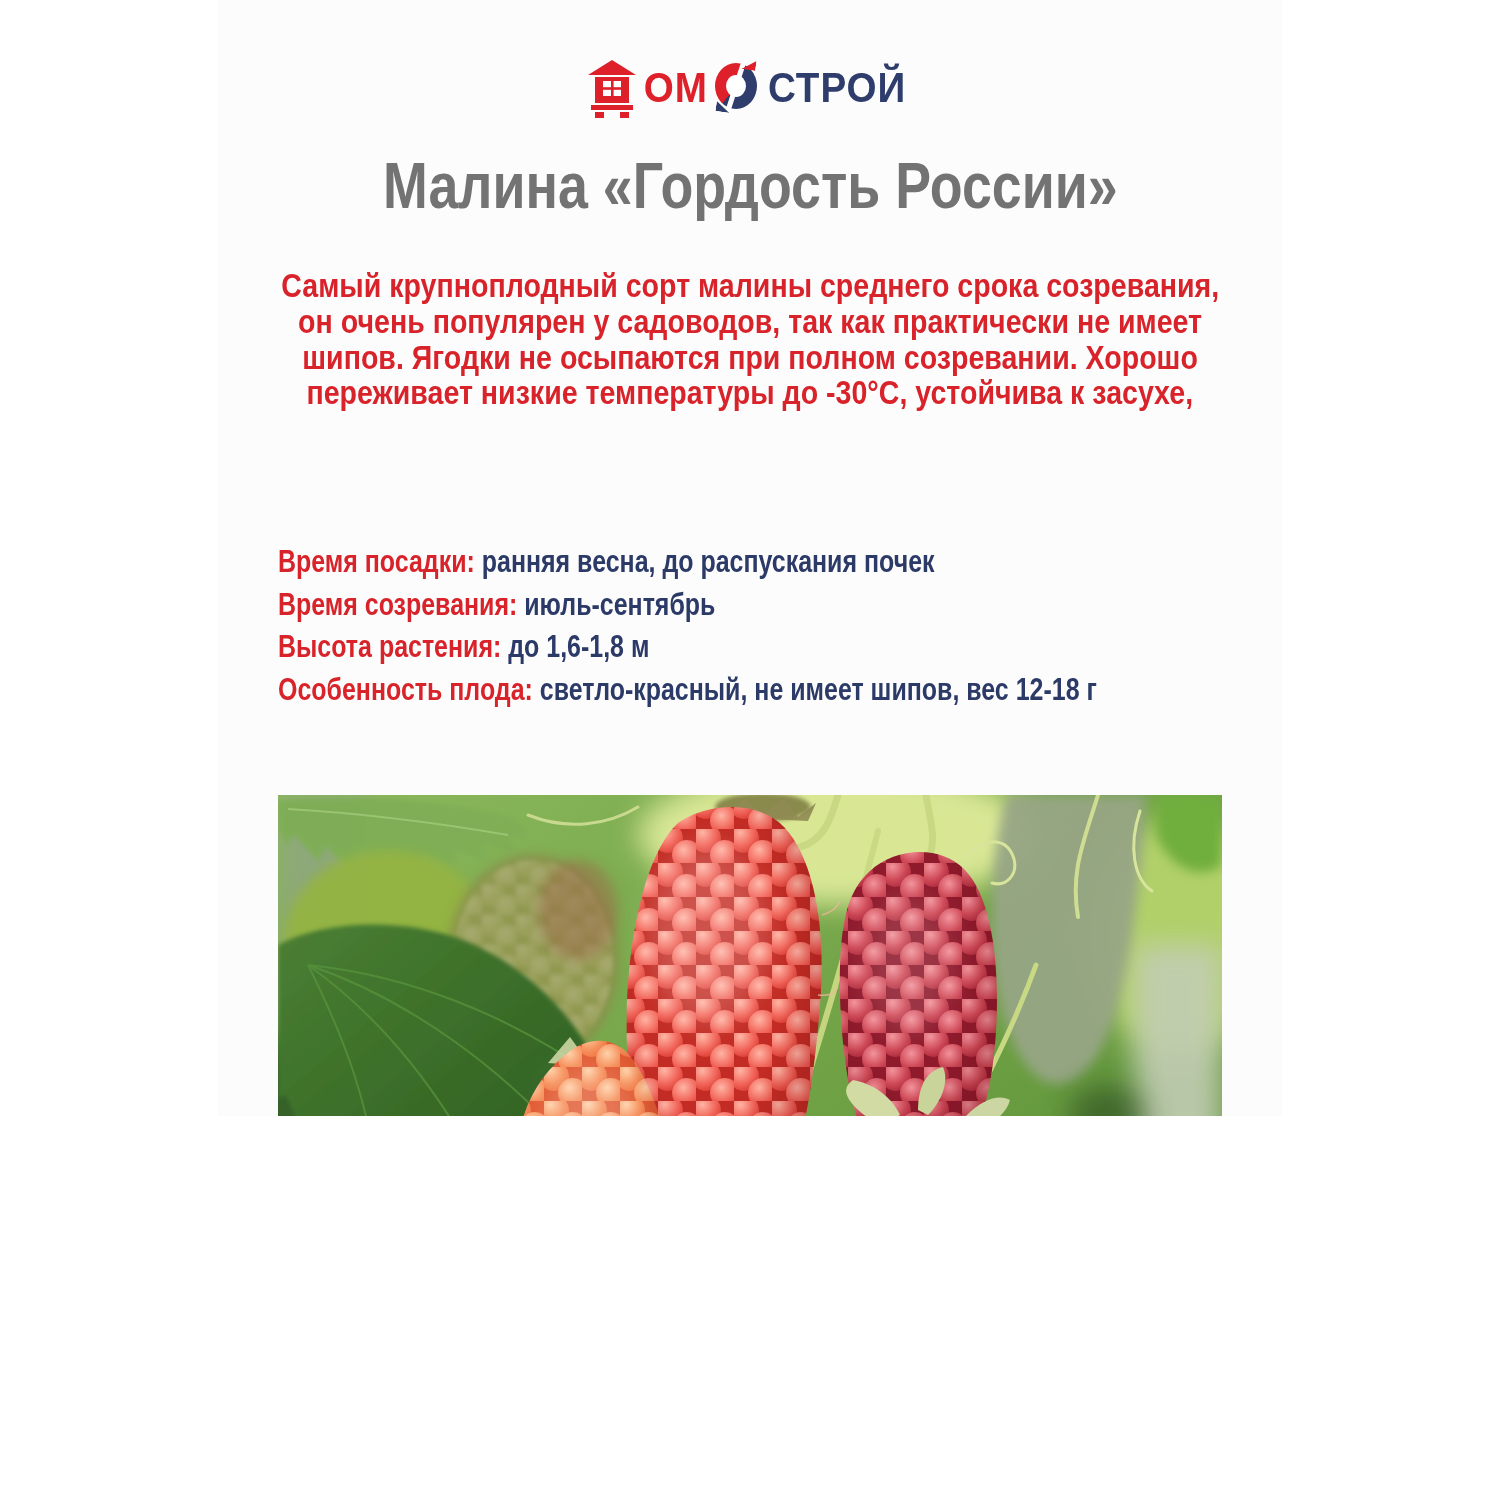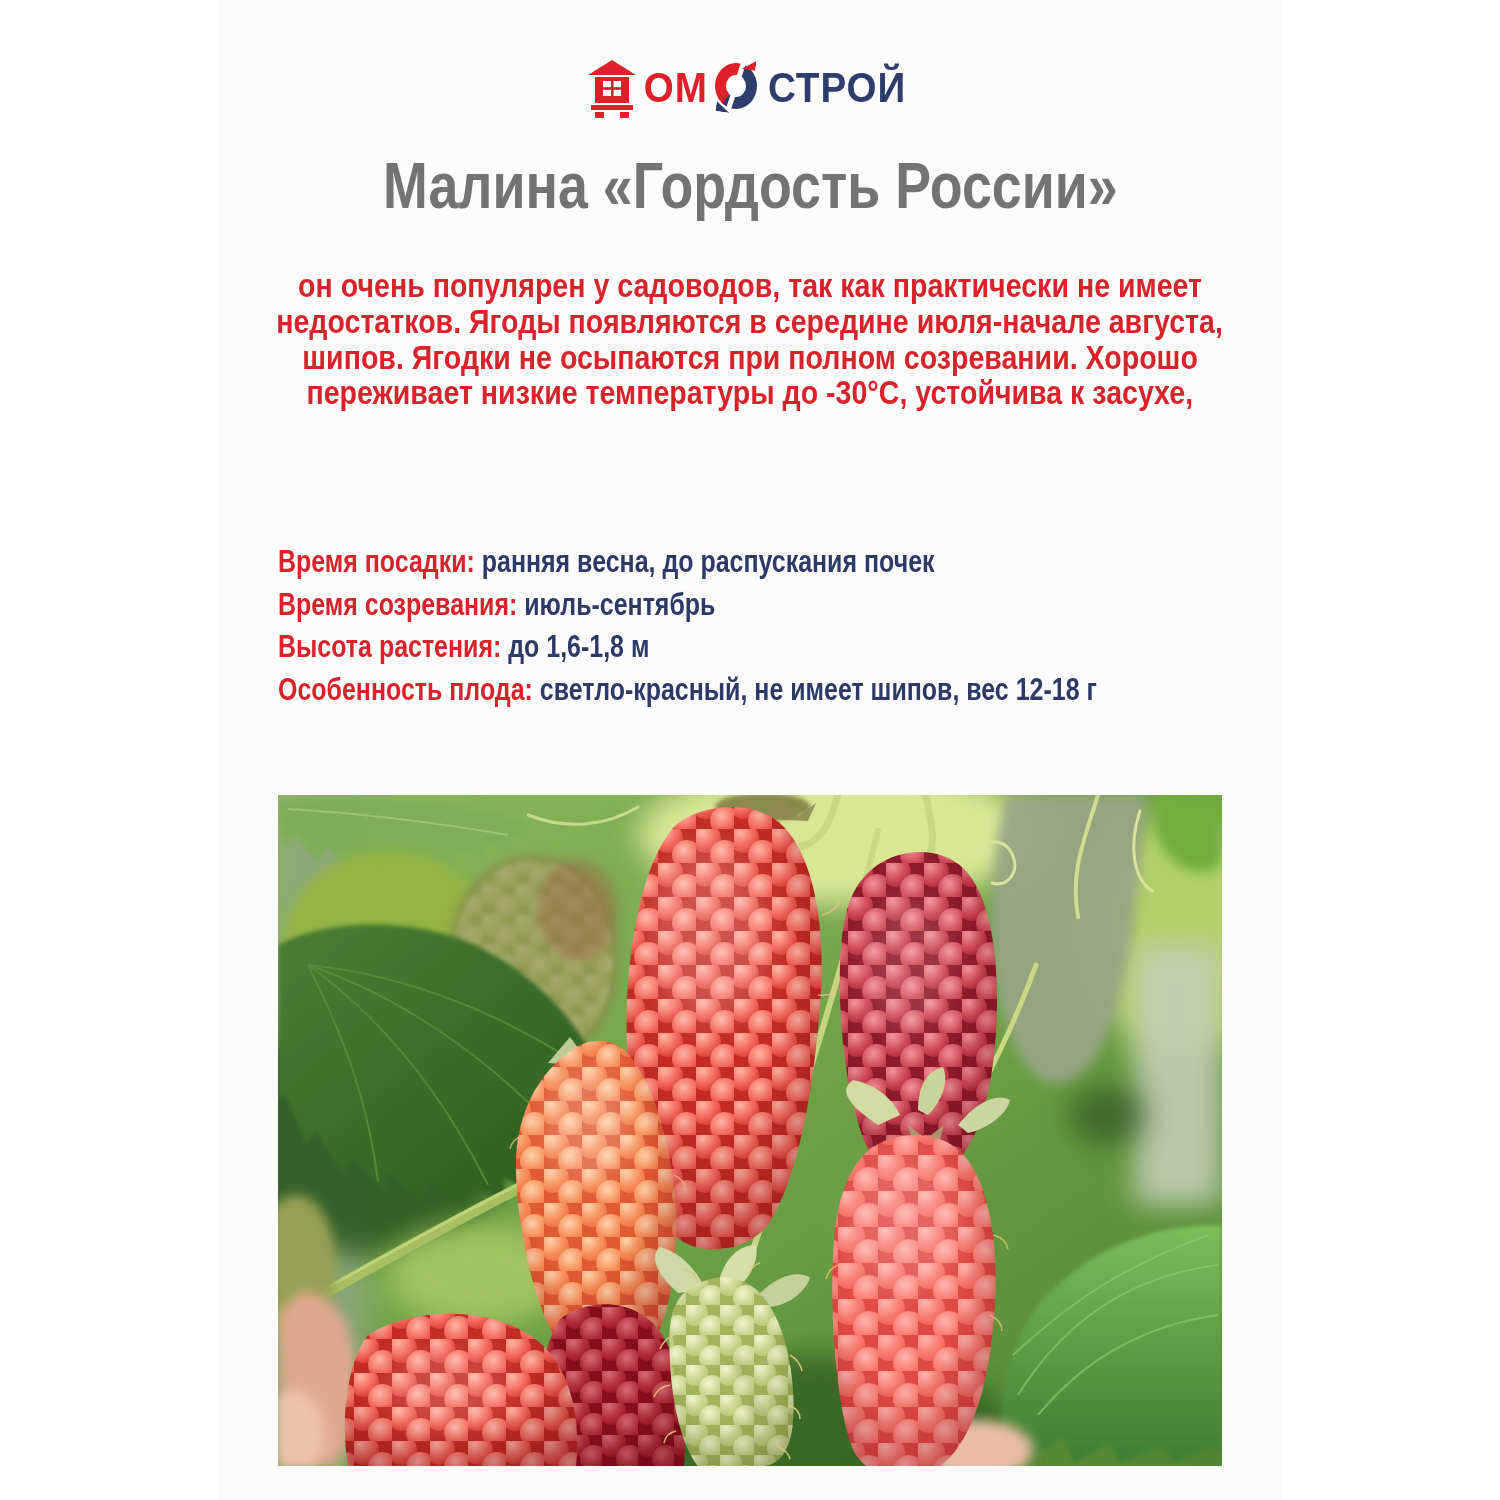--- a/index.html
+++ b/index.html
@@ -1,16 +1,16 @@
 <!DOCTYPE html>
 <html><head>
 <meta charset="utf-8">
 <style>
   html,body{margin:0;padding:0;background:#ffffff;}
-  .canvas{position:relative;width:1500px;height:1500px;background:#ffffff;overflow:hidden;
+  .canvas{position:relative;width:1500px;height:1116px;background:#ffffff;overflow:hidden;
           font-family:"Liberation Sans",sans-serif;}
   .page-col{position:absolute;left:219px;top:0;width:1062px;height:1500px;background:#fdfcfc;
             box-shadow:0 0 0 1px rgba(0,0,0,0.015);}
   
   .logo{position:absolute;left:0;right:0;top:56px;height:64px;display:flex;
         justify-content:center;align-items:center;gap:5px;}
   .brand-red,.brand-navy{font-weight:bold;font-size:42px;line-height:1;letter-spacing:1px;
         display:inline-block;transform:scaleX(.92);}
   .brand-red{color:#dd2029;}
   .brand-navy{color:#2e3d6b;}
@@ -69,22 +69,22 @@
       <span class="ring-hole"></span>
     </span>
     <span class="brand-navy">СТРОЙ</span>
   </header>
 
   <h1 class="title">
     <span class="cond">Малина «Гордость России»</span>
   </h1>
 
   <div class="intro">
+    <div class="line"><span class="cond">Самый крупноплодный сорт малины среднего срока созревания,</span></div>
     <div class="line"><span class="cond">он очень популярен у садоводов, так как практически не имеет</span></div>
-    <div class="line"><span class="cond">недостатков. Ягоды появляются в середине июля-начале августа,</span></div>
     <div class="line"><span class="cond">шипов. Ягодки не осыпаются при полном созревании. Хорошо</span></div>
     <div class="line"><span class="cond">переживает низкие температуры до -30°С, устойчива к засухе,</span></div>
   </div>
 
   <div class="specs">
     <div class="spec-row"><span class="row-inner"><span class="spec-label">Время посадки:</span> <span class="spec-value">ранняя весна, до распускания почек</span></span></div>
     <div class="spec-row"><span class="row-inner"><span class="spec-label">Время созревания:</span> <span class="spec-value">июль-сентябрь</span></span></div>
     <div class="spec-row"><span class="row-inner"><span class="spec-label">Высота растения:</span> <span class="spec-value">до 1,6-1,8 м</span></span></div>
     <div class="spec-row"><span class="row-inner"><span class="spec-label">Особенность плода:</span> <span class="spec-value">светло-красный, не имеет шипов, вес 12-18 г</span></span></div>
   </div>

